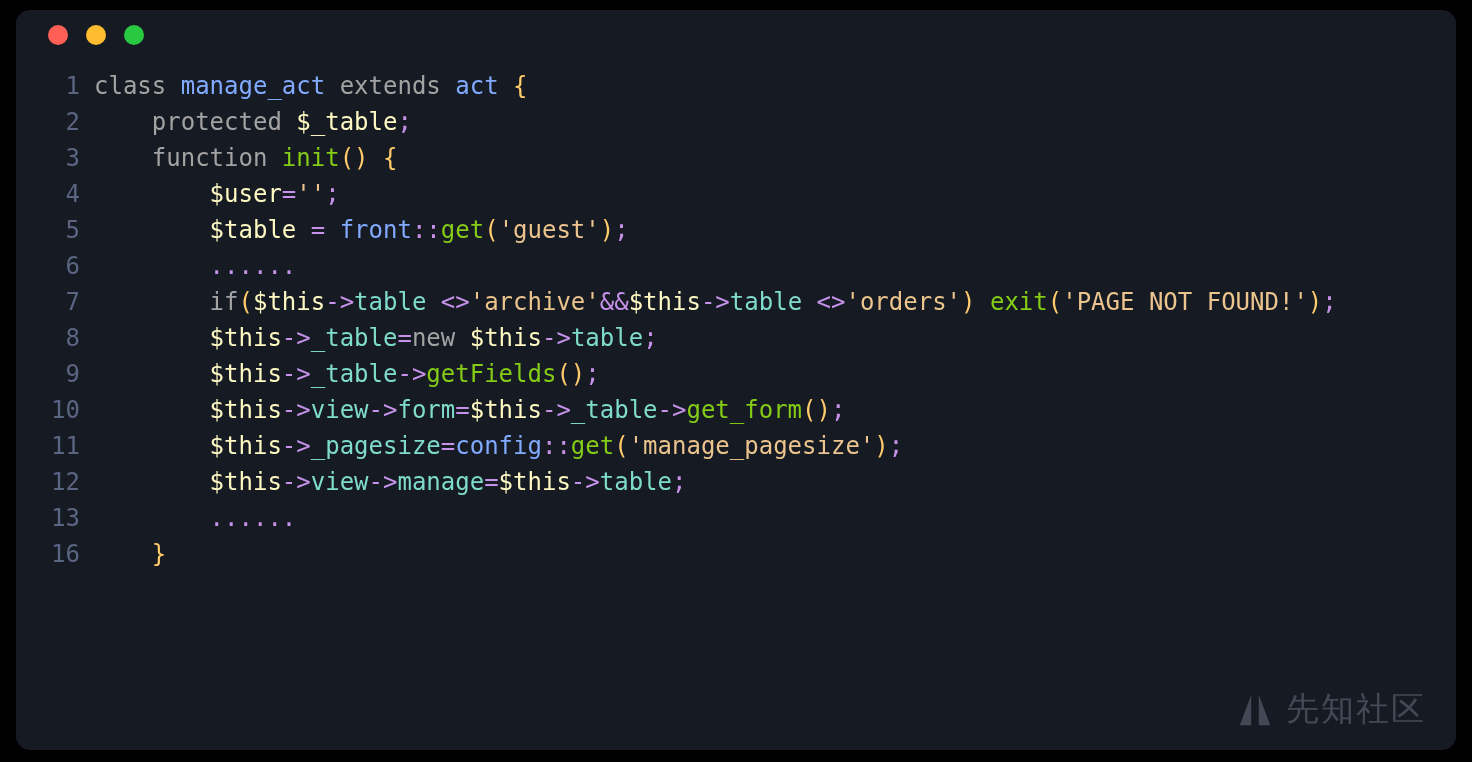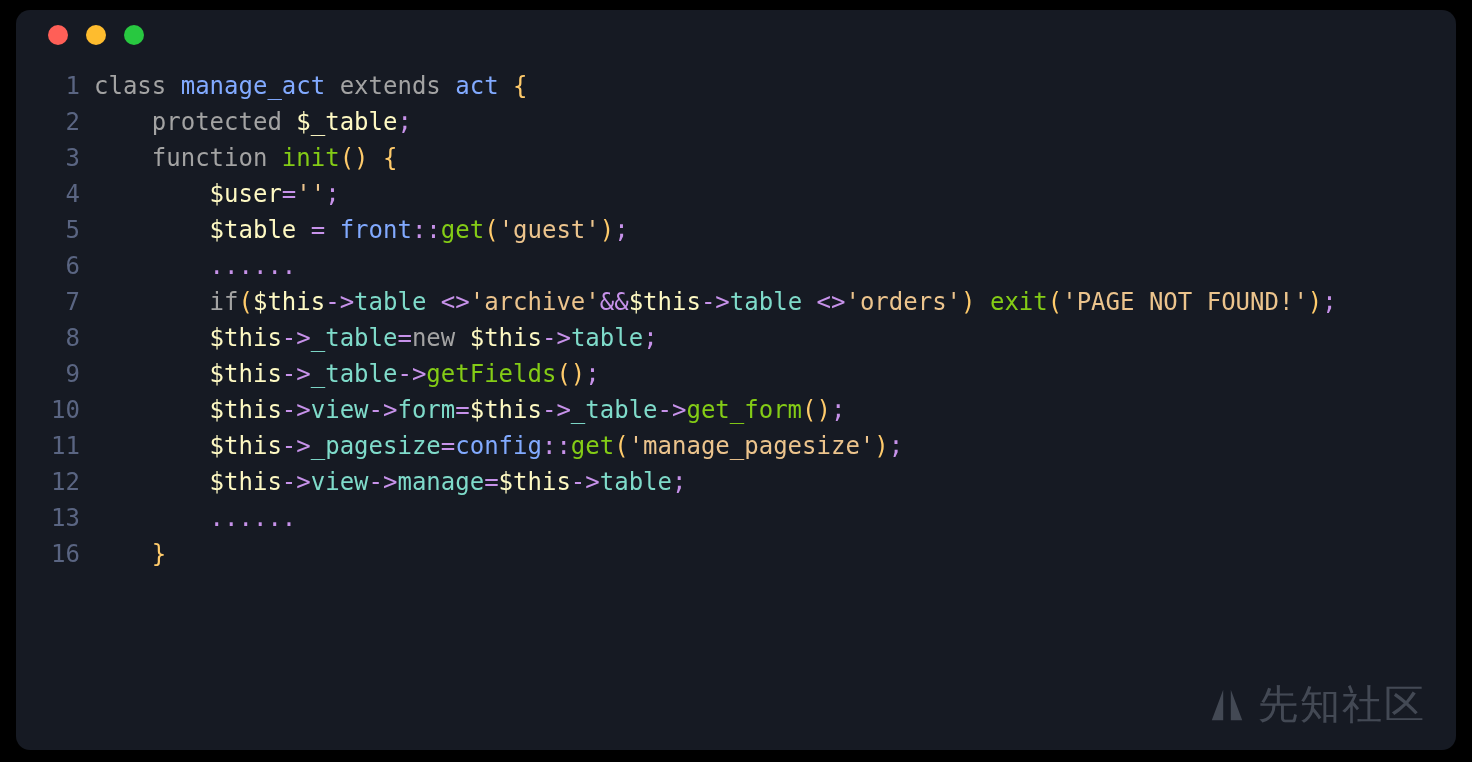--- a/index.html
+++ b/index.html
@@ -71,21 +71,21 @@
   .watermark {
     position: absolute;
     right: 30px;
     bottom: 18px;
     display: flex;
     align-items: center;
     gap: 12px;
     opacity: 0.28;
     color: #b9c2d4;
     font-family: "PingFang SC","Hiragino Sans GB","Microsoft YaHei",sans-serif;
-    font-size: 40px;
+    font-size: 33px;
     letter-spacing: 2px;
     pointer-events: none;
   }
   .watermark svg { width: 38px; height: 38px; }
 </style>
 </head>
 <body>
 
 <div class="window">
   <div class="titlebar">

